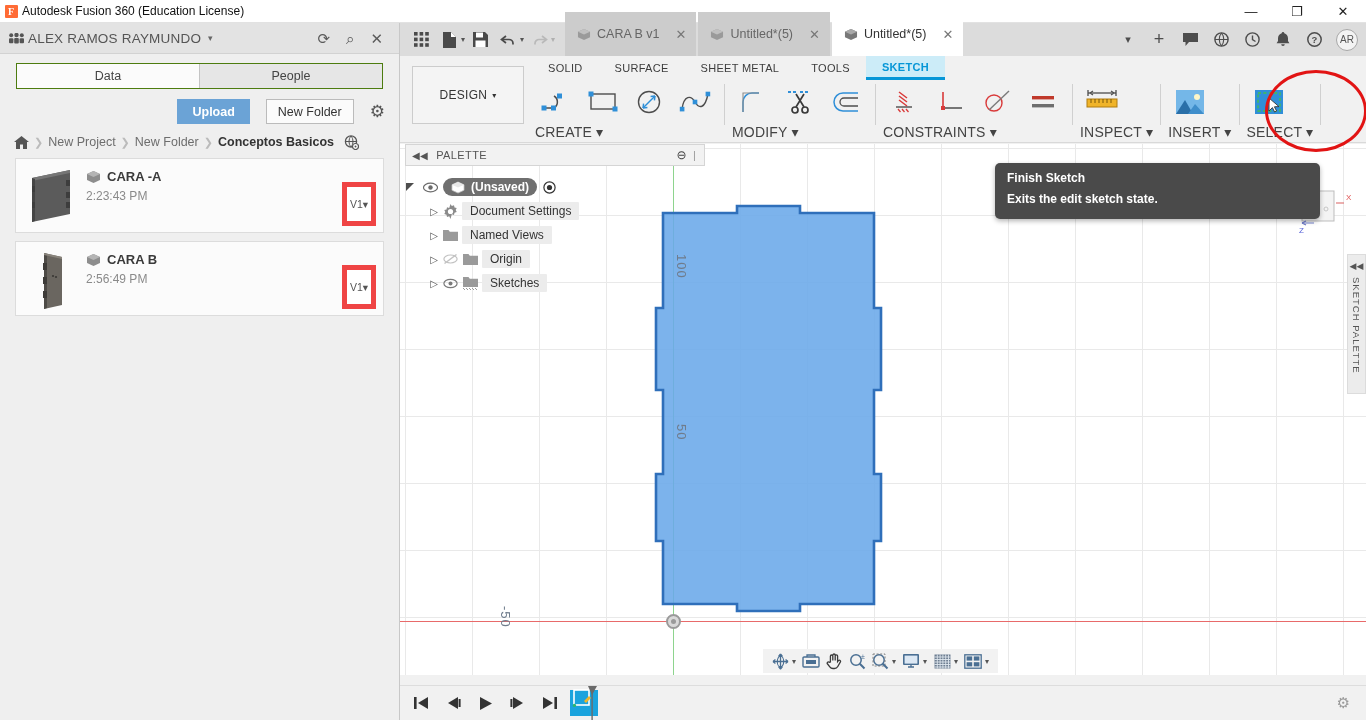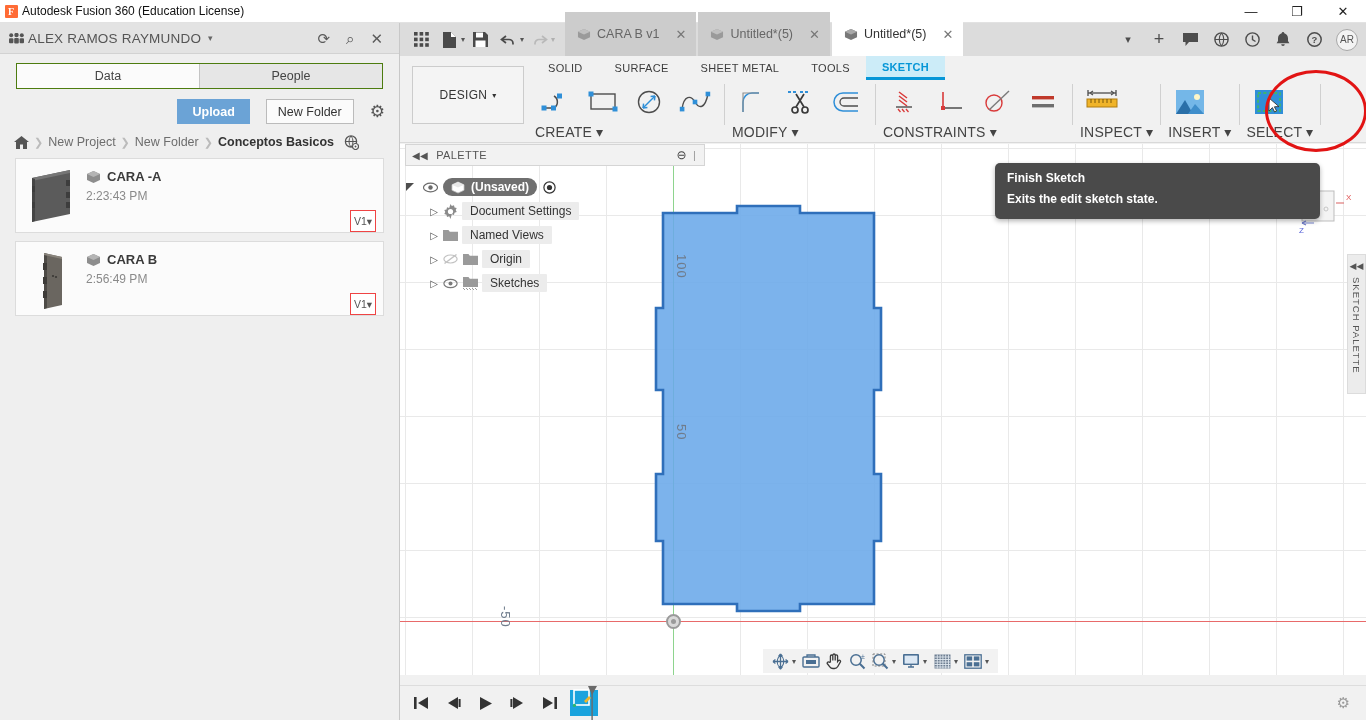--- a/index.html
+++ b/index.html
@@ -67,22 +67,22 @@
   .globe-ic { position:absolute; right:40px; color:#555; font-size:14px;}
 
   .dp-list { margin:9px 15px 0 15px; }
   .dp-card { background:#fbfbfb; border:1px solid #dcdcdc; height:75px; margin-bottom:8px;
              display:flex; position:relative; }
   .dp-thumb { width:70px; display:flex; align-items:center; justify-content:center; }
   .dp-cardbody { padding-top:10px; }
   .dp-cardtitle { display:flex; align-items:center; gap:6px; font-size:13px;
                   font-weight:bold; color:#3a3a3a; }
   .dp-time { font-size:12px; color:#8a8a8a; margin-top:5px; }
-  .dp-ver { position:absolute; right:7px; bottom:0; border:1px solid #ef4444;
-            background:#fff; font-size:10.5px; color:#555; padding:4px 3px; cursor:pointer;}
+  .dp-ver { position:absolute; right:7px; bottom:6px; border:5px solid #ef4444;
+            background:#fff; font-size:10.5px; color:#555; padding:11px 3px; cursor:pointer;}
 
   
   .main { position:absolute; left:400px; top:23px; width:966px; height:697px; background:#f1f1f1; }
 
   
   .qbar { height:33px; background:#dcdcdc; display:flex; align-items:center; position:relative;}
   .qa { display:flex; align-items:center; gap:2px; padding-left:8px; height:33px; }
   .qa-btn { width:26px;height:26px; display:flex;align-items:center;justify-content:center;
             color:#4a4a4a; cursor:pointer;}
   .mini-caret { font-size:8px; color:#555; margin-left:-3px; cursor:pointer;}

